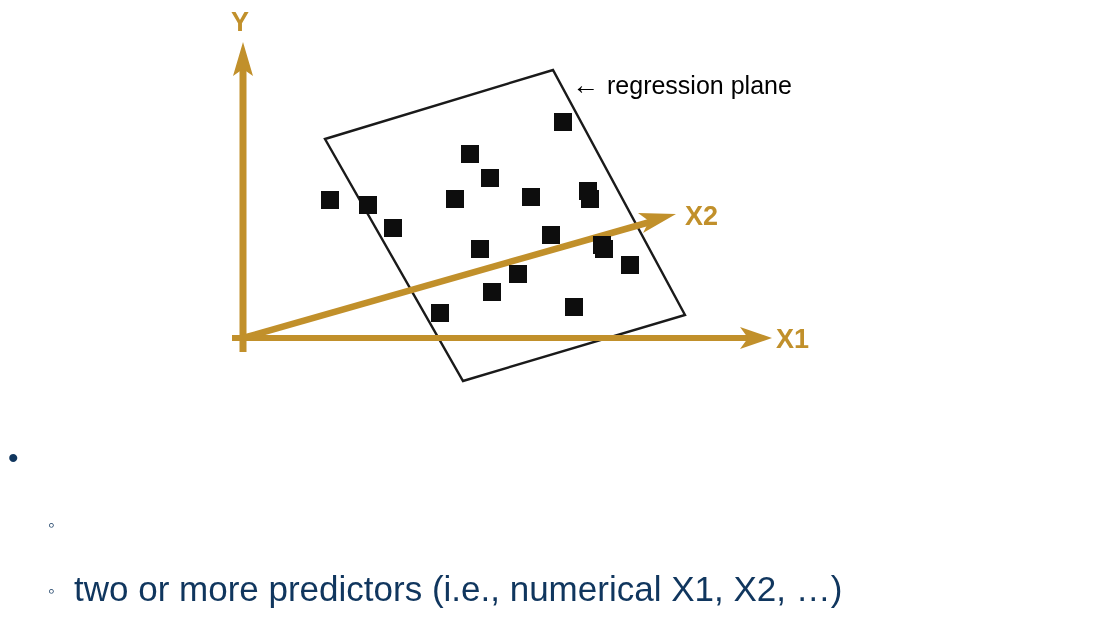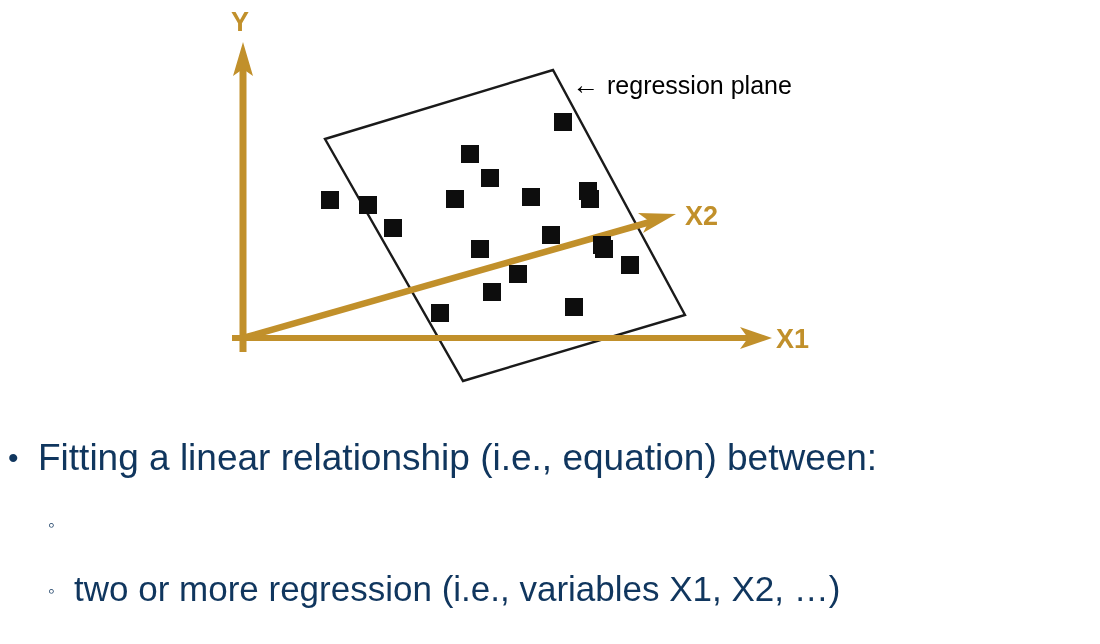--- a/index.html
+++ b/index.html
@@ -148,27 +148,26 @@
       <text class="callout-arrow" x="572" y="94">←</text>
       <text class="callout-text" x="607" y="94">regression plane</text>
 
     </svg>
   </div>
 
   <div id="bullets">
 
     <div class="bullet-row bullet-l1">
       <span class="marker">•</span>
-      <span class="bullet-text">Fitting a linear relationship (i.e., equation) between:</span>
     </div>
 
     <div class="bullet-row bullet-l2">
       <span class="marker">◦</span>
     </div>
 
     <div class="bullet-row bullet-l2">
       <span class="marker">◦</span>
-      <span class="bullet-text">two or more regression (i.e., variables X1, X2, …)</span>
+      <span class="bullet-text">two or more predictors (i.e., numerical X1, X2, …)</span>
     </div>
 
   </div>
 
 </div>
 
 </body></html>

